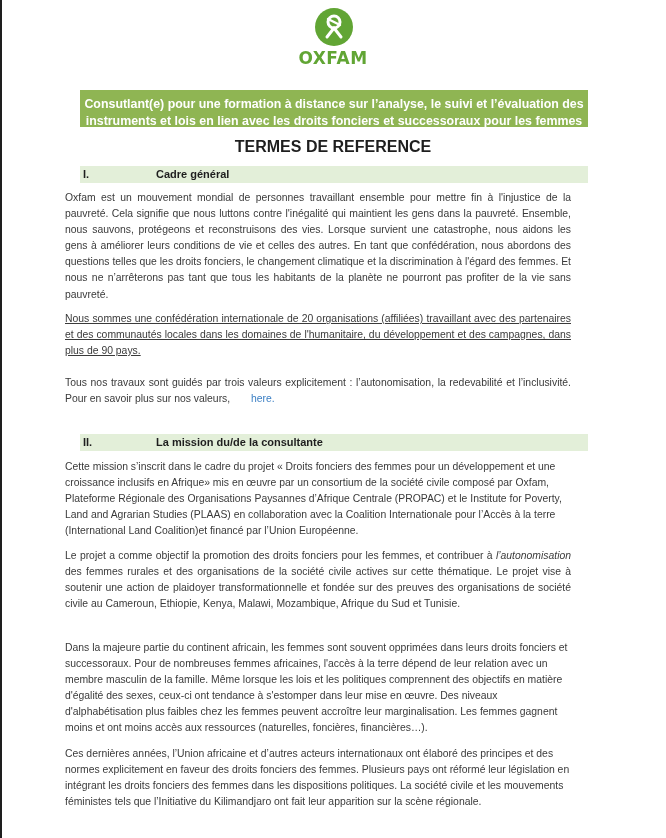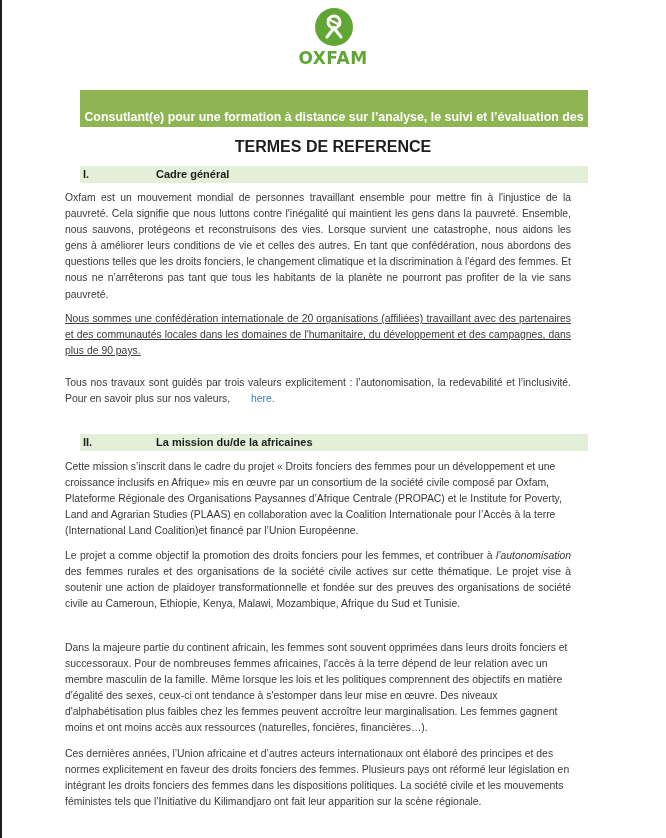--- a/index.html
+++ b/index.html
@@ -21,21 +21,21 @@
   .logo svg { position: absolute; left: 0; top: 0; }
   .brand {
     position: absolute; left: 0; width: 666px; top: 42px; text-align: center;
     font-family: "DejaVu Sans", sans-serif; font-weight: bold; font-size: 17px;
     letter-spacing: 0.5px; color: #61a534;
   }
   .banner {
     position: absolute; left: 80px; top: 84px; width: 508px; height: 37px;
     background: #8fb553;
     color: #ffffff; font-weight: bold; font-size: 12.4px; line-height: 17px;
-    text-align: center; padding-top: 19px; box-sizing: border-box;
+    text-align: center; padding-top: 6px; box-sizing: border-box;
   }
   .doc-title {
     position: absolute; left: 0; width: 666px; top: 132px; text-align: center;
     font-weight: bold; font-size: 16px; color: #1e1e1e;
   }
   .section-bar {
     position: absolute; left: 80px; width: 508px; height: 17px;
     background: #e3efd9; color: #1e1e1e; font-weight: bold; font-size: 11px;
     line-height: 17px; box-sizing: border-box;
   }
@@ -60,40 +60,41 @@
       <circle cx="19" cy="14" r="6" fill="none" stroke="#ffffff" stroke-width="3"></circle>
       <path d="M13 11 L25 17" stroke="#ffffff" stroke-width="2.4" stroke-linecap="round"></path>
       <path d="M19 20 L12 29" stroke="#ffffff" stroke-width="3" stroke-linecap="round"></path>
       <path d="M19 20 L26 29" stroke="#ffffff" stroke-width="3" stroke-linecap="round"></path>
     </svg>
   </div>
   <div class="brand">OXFAM</div>
 
   <div class="banner">
     <div>Consutlant(e) pour une formation à distance sur l’analyse, le suivi et l’évaluation des</div>
+    <div>instruments et lois en lien avec les droits fonciers et successoraux pour les femmes</div>
   </div>
 
   <div class="doc-title">TERMES DE REFERENCE</div>
 
   <div class="section-bar" style="top:160px;">
     <span class="num">I.</span>
     <span class="ttl">Cadre général</span>
   </div>
 
   <div class="para justify" style="top:184px;">Oxfam est un mouvement mondial de personnes travaillant ensemble pour mettre fin à l'injustice de la pauvreté. Cela signifie que nous luttons contre l'inégalité qui maintient les gens dans la pauvreté. Ensemble, nous sauvons, protégeons et reconstruisons des vies. Lorsque survient une catastrophe, nous aidons les gens à améliorer leurs conditions de vie et celles des autres. En tant que confédération, nous abordons des questions telles que les droits fonciers, le changement climatique et la discrimination à l'égard des femmes. Et nous ne n’arrêterons pas tant que tous les habitants de la planète ne pourront pas profiter de la vie sans pauvreté.</div>
 
   <div class="para justify" style="top:305px;text-decoration:underline;">Nous sommes une confédération internationale de 20 organisations (affiliées) travaillant avec des partenaires et des communautés locales dans les domaines de l'humanitaire, du développement et des campagnes, dans plus de 90 pays.</div>
 
   <div class="para justify" style="top:369px;">
     <span>Tous nos travaux sont guidés par trois valeurs explicitement : l’autonomisation, la redevabilité et l’inclusivité. Pour en savoir plus sur nos valeurs, </span><span class="link">here.</span>
   </div>
 
   <div class="section-bar" style="top:428px;">
     <span class="num">II.</span>
-    <span class="ttl">La mission du/de la africaines</span>
+    <span class="ttl">La mission du/de la consultante</span>
   </div>
 
   <div class="para" style="top:453px;">Cette mission s’inscrit dans le cadre du projet « Droits fonciers des femmes pour un développement et une croissance inclusifs en Afrique» mis en œuvre par un consortium de la société civile composé par Oxfam, Plateforme Régionale des Organisations Paysannes d’Afrique Centrale (PROPAC) et le Institute for Poverty, Land and Agrarian Studies (PLAAS) en collaboration avec la Coalition Internationale pour l’Accès à la terre (International Land Coalition)et financé par l’Union Européenne.</div>
 
   <div class="para justify" style="top:542px;">
     <span>Le projet a comme objectif la promotion des droits fonciers pour les femmes, et contribuer à </span><i>l’autonomisation</i><span> des femmes rurales et des organisations de la société civile actives sur cette thématique. Le projet vise à soutenir une action de plaidoyer transformationnelle et fondée sur des preuves des organisations de société civile au Cameroun, Ethiopie, Kenya, Malawi, Mozambique, Afrique du Sud et Tunisie.</span>
   </div>
 
   <div class="para" style="top:634px;">Dans la majeure partie du continent africain, les femmes sont souvent opprimées dans leurs droits fonciers et successoraux. Pour de nombreuses femmes africaines, l'accès à la terre dépend de leur relation avec un membre masculin de la famille. Même lorsque les lois et les politiques comprennent des objectifs en matière d'égalité des sexes, ceux-ci ont tendance à s'estomper dans leur mise en œuvre. Des niveaux d'alphabétisation plus faibles chez les femmes peuvent accroître leur marginalisation. Les femmes gagnent moins et ont moins accès aux ressources (naturelles, foncières, financières…).</div>
 

